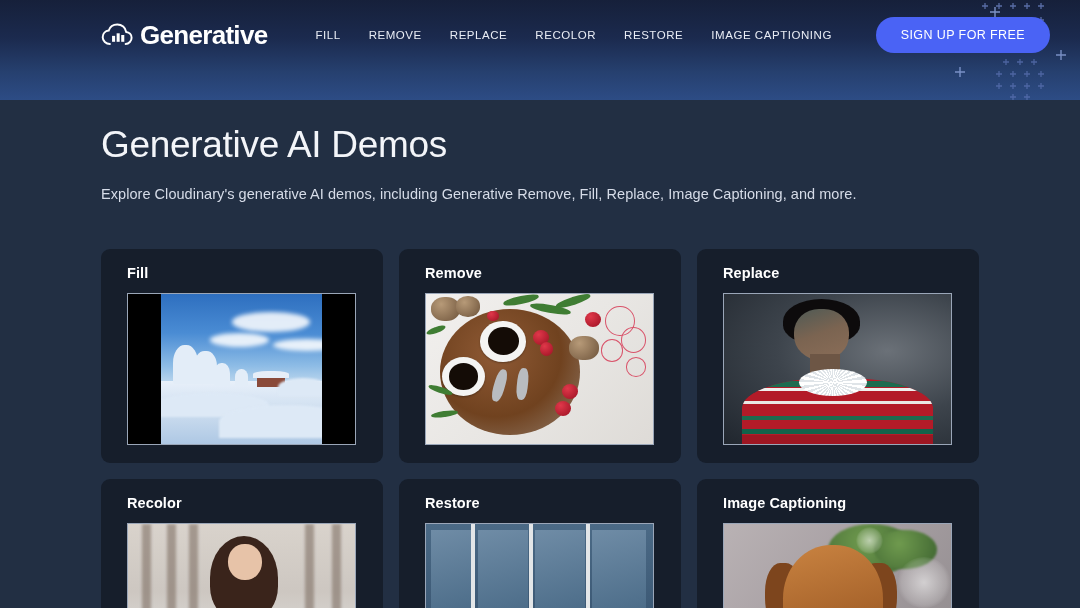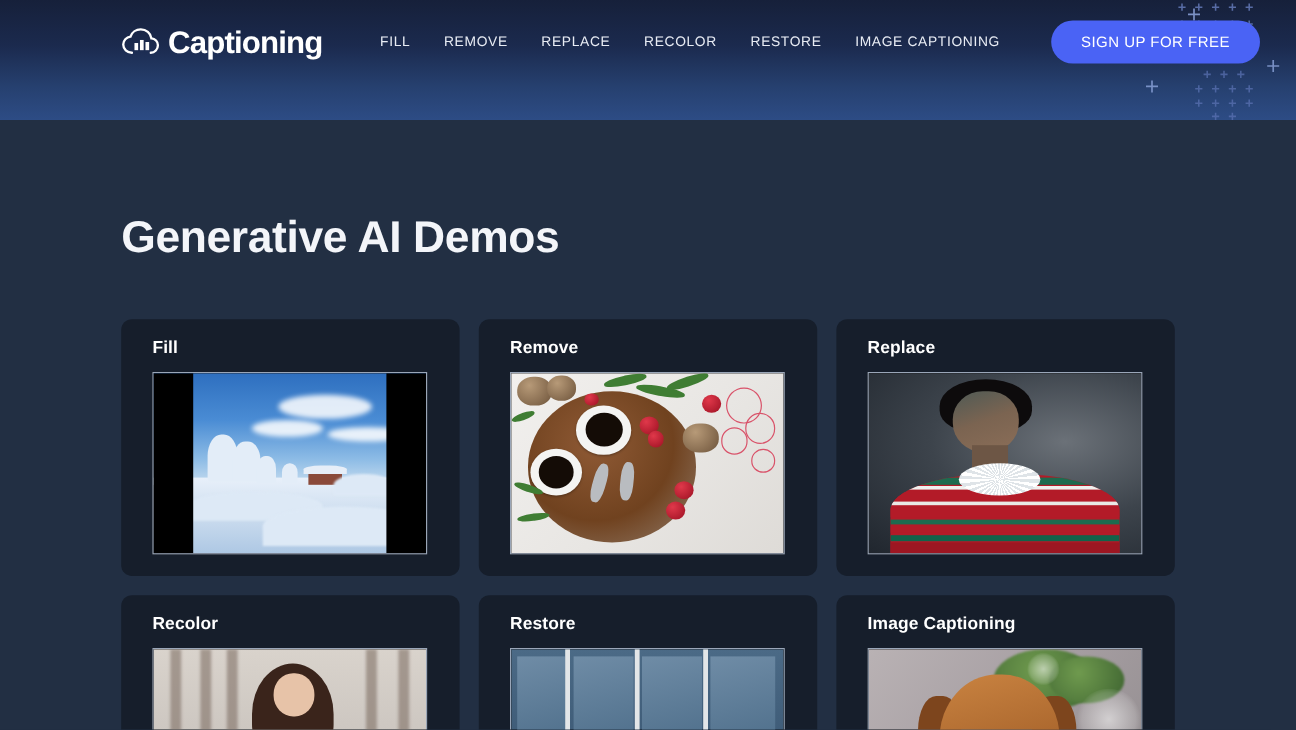--- a/index.html
+++ b/index.html
@@ -61,24 +61,24 @@
     cursor:pointer;
     white-space:nowrap;
   }
   .deco { position:absolute; pointer-events:none; z-index:1; }
   .deco svg { display:block; }
 
   
   .main { padding:0 101px; }
   .page-title {
     font-size:37px;
-    font-weight:bold;
+    font-weight:normal;
     letter-spacing:-0.3px;
     color:#f3f5f9;
-    margin-top:77px;
+    margin-top:24px;
   }
   .page-subtitle {
     font-size:14.5px;
     color:#d6dce8;
     margin-top:20px;
     letter-spacing:0.05px;
   }
 
   
   .grid {
@@ -244,39 +244,40 @@
   <div class="header-inner">
     <a class="logo" href="#">
       <span class="logo-mark">
         <svg viewBox="0 0 40 30" width="34" height="26" aria-hidden="true">
           <path d="M10.5 25.5C5.8 25.5 2 21.9 2 17.5c0-4 3.1-7.3 7.1-7.8C10.4 5.6 14.5 2.6 19.2 2.6c5.3 0 9.7 3.8 10.4 8.8 3.6.3 6.4 3.2 6.4 6.8 0 3.8-3.1 7.3-7 7.3" fill="none" stroke="#ffffff" stroke-width="2.3" stroke-linecap="round"></path>
           <rect x="13" y="16" width="3.6" height="7" fill="#ffffff"></rect>
           <rect x="18.4" y="13" width="3.6" height="10" fill="#ffffff"></rect>
           <rect x="23.8" y="15" width="3.6" height="8" fill="#ffffff"></rect>
         </svg>
       </span>
-      <span class="logo-text">Captioning</span>
+      <span class="logo-text">Generative</span>
     </a>
 
     <nav class="nav">
       <a class="nav-item" href="#">FILL</a>
       <a class="nav-item" href="#">REMOVE</a>
       <a class="nav-item" href="#">REPLACE</a>
       <a class="nav-item" href="#">RECOLOR</a>
       <a class="nav-item" href="#">RESTORE</a>
       <a class="nav-item" href="#">IMAGE CAPTIONING</a>
     </nav>
 
     <button class="cta">SIGN UP FOR FREE</button>
   </div>
 </div>
 
 <div class="main">
 
   <h1 class="page-title">Generative AI Demos</h1>
+  <p class="page-subtitle">Explore Cloudinary's generative AI demos, including Generative Remove, Fill, Replace, Image Captioning, and more.</p>
 
   <div class="grid">
 
     <div class="card">
       <div class="card-title">Fill</div>
       <div class="card-media">
         <div class="scene">
           <div class="snow-sky"></div>
           <div class="snow-cloud" style="left:46%; top:12%; width:34%; height:13%;"></div>
           <div class="snow-cloud" style="left:36%; top:26%; width:26%; height:9%;"></div>

